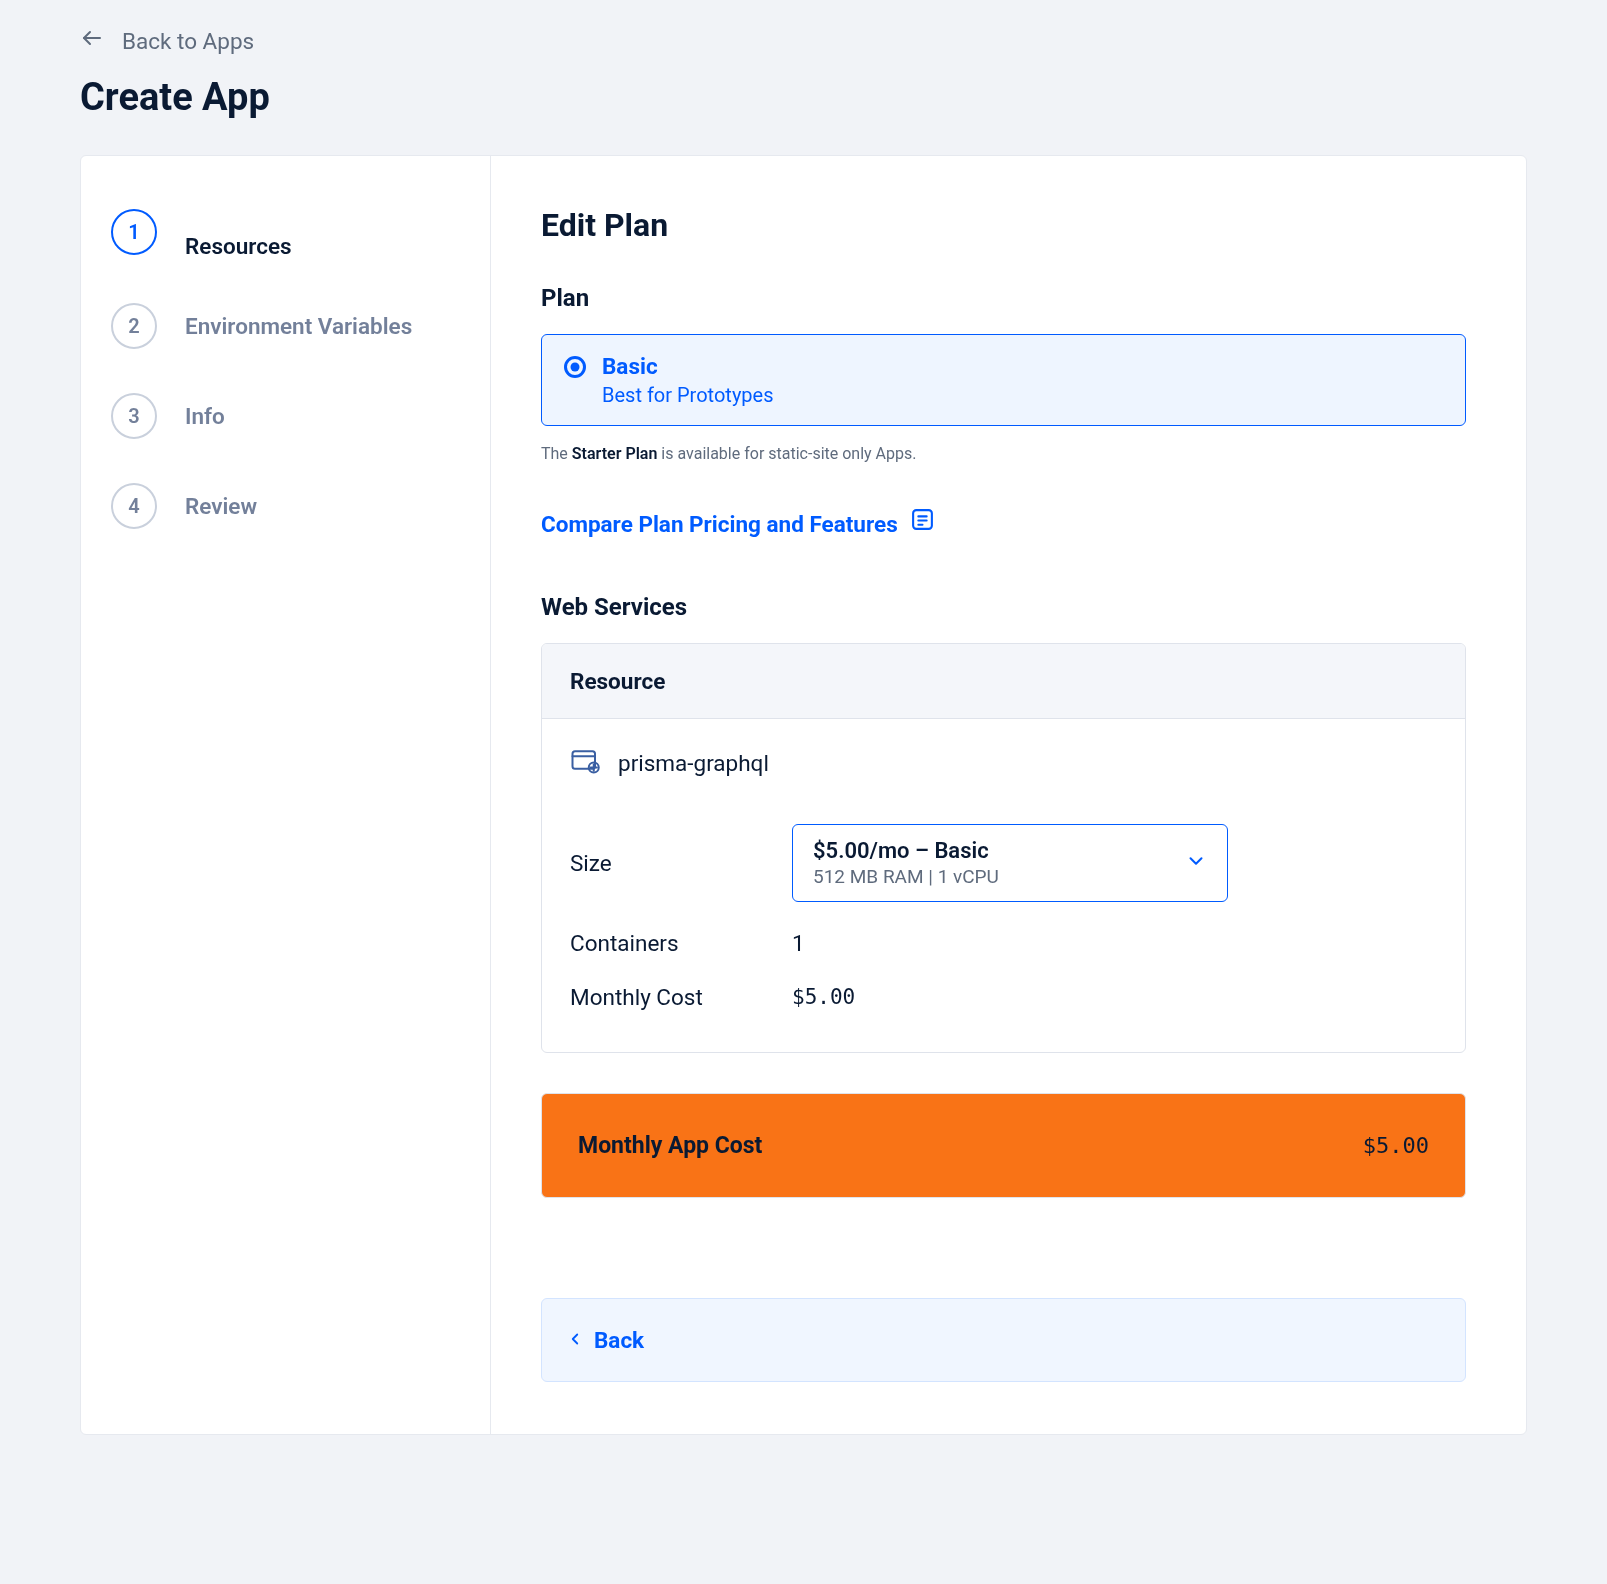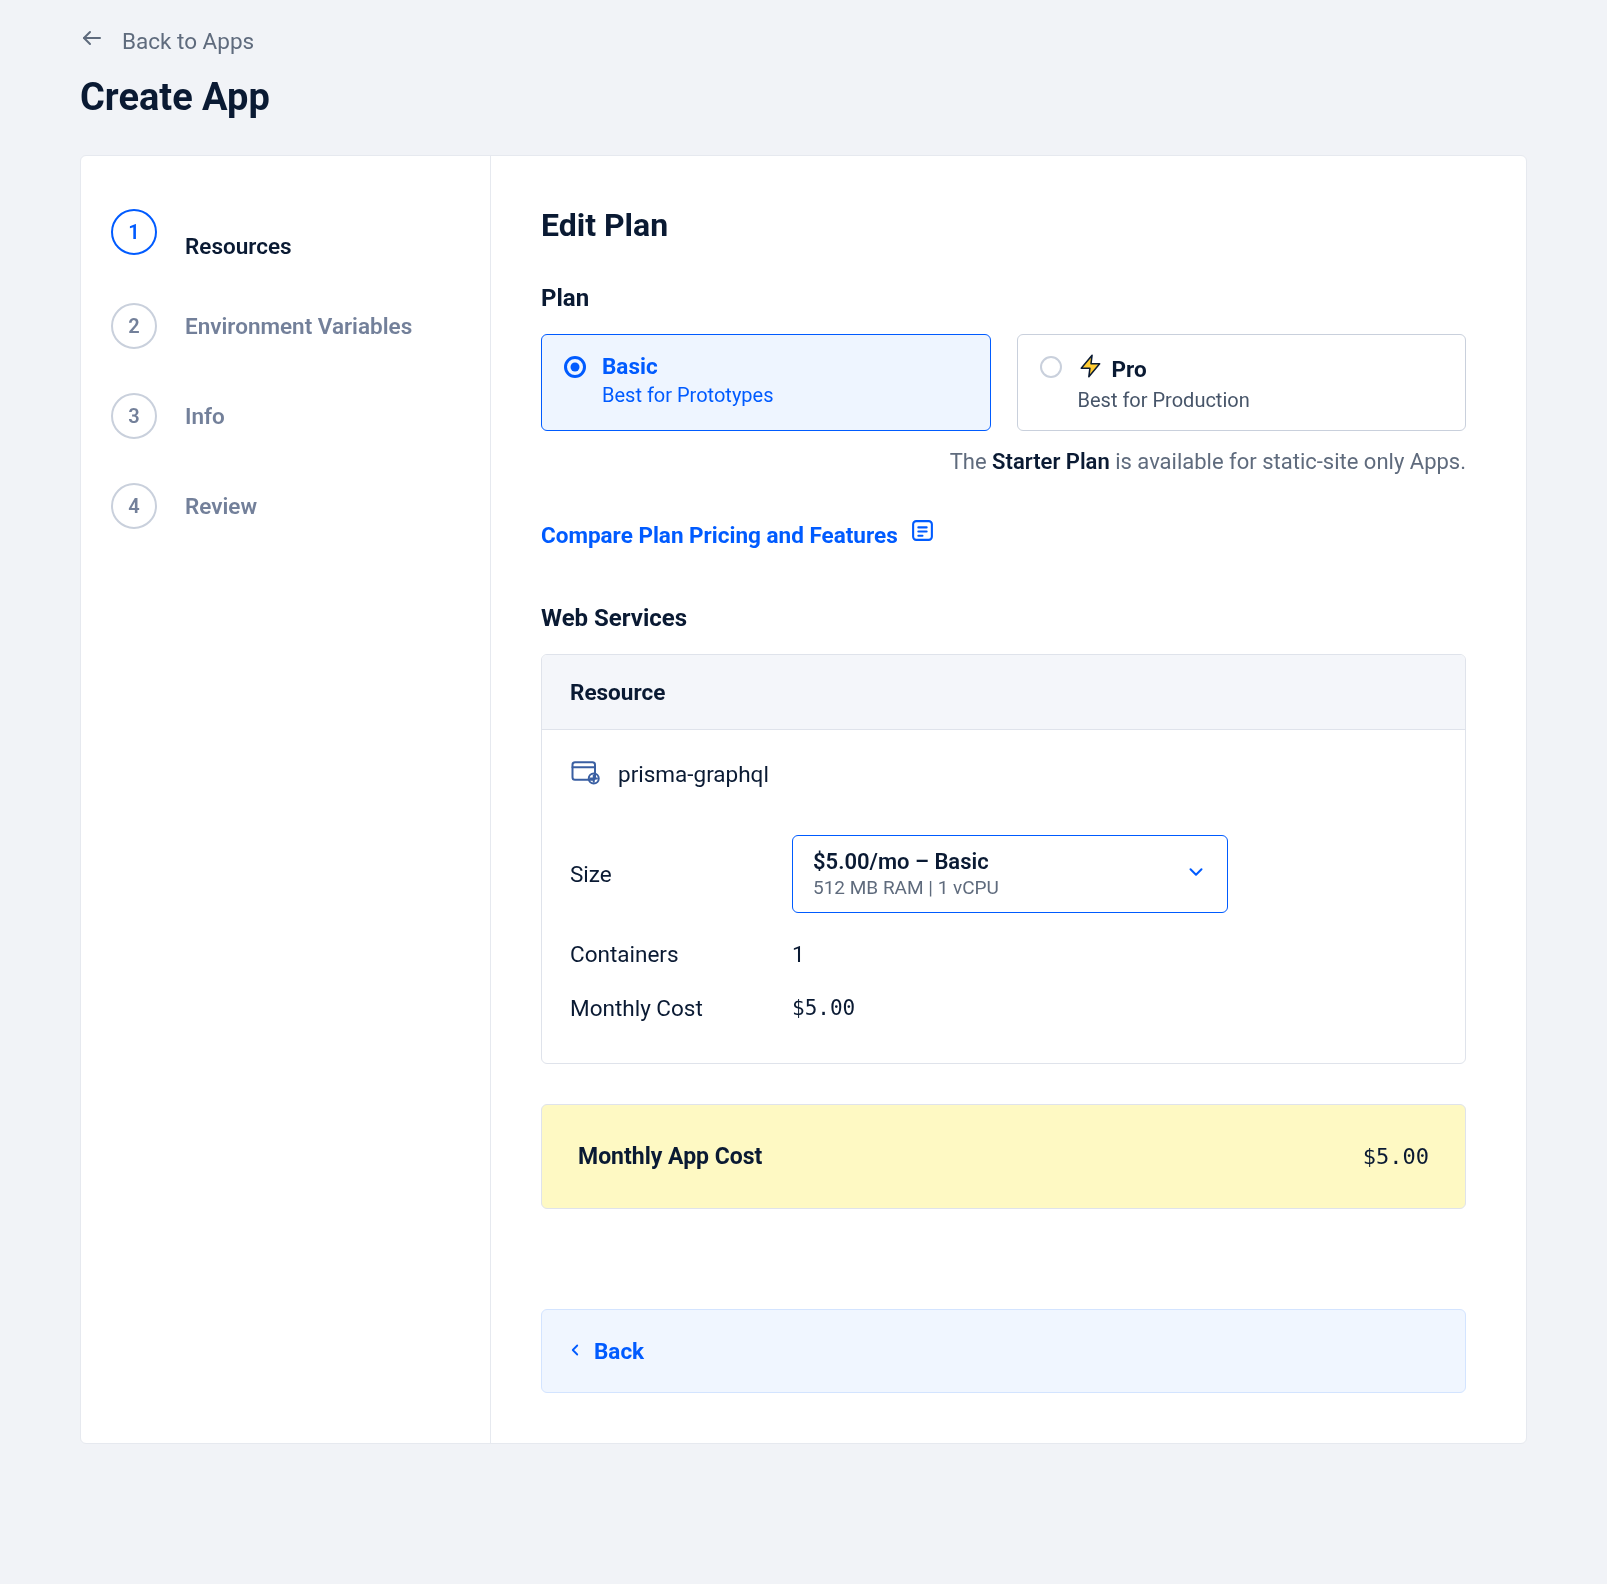--- a/index.html
+++ b/index.html
@@ -147,22 +147,21 @@
       gap: 8px;
     }
     .plan-card.selected .plan-info .plan-name { color: #005bff; }
     .plan-card.selected .plan-info .plan-sub { color: #005bff; }
     .plan-info .plan-sub {
       font-size: 20px;
       color: #475569;
     }
     .starter-note {
       color: #5f6b7d;
-      font-size: 22px;
-      text-align: right;
+      font-size: 16px;
     }
     .starter-note b { color: #0a1a33; font-weight: 600; }
     .compare-link {
       display: inline-flex;
       align-items: flex-end;
       gap: 12px;
       color: #005bff;
       font-weight: 700;
       font-size: 22.5px;
       text-decoration: none;
@@ -235,21 +234,21 @@
       font-size: 22px;
       margin-bottom: 2px;
     }
     .size-select .size-sub {
       color: #5f6b7d;
       font-size: 19px;
     }
     .size-select svg { width: 22px; height: 22px; }
     
     .monthly-box {
-      background: #fef9c3;
+      background: #f97316;
       border: 1px solid #dfe3eb;
       border-radius: 6px;
       padding: 38px 36px;
       display: flex;
       align-items: center;
       justify-content: space-between;
       margin-bottom: 100px;
     }
     .monthly-box .m-label {
       font-weight: 700;
@@ -326,34 +325,20 @@
       <h2 class="section-title">Edit Plan</h2>
 
       <h3 class="sub-title">Plan</h3>
 
       <div class="plan-options">
         <div class="plan-card selected">
           <div class="radio"></div>
           <div class="plan-info">
             <div class="plan-name">Basic</div>
             <div class="plan-sub">Best for Prototypes</div>
-          </div>
-        </div>
-        <div class="plan-card">
-          <div class="radio"></div>
-          <div class="plan-info">
-            <div class="plan-name">
-              <span>
-                <svg class="bolt-icon" viewBox="0 0 24 24" fill="#ffcc33" stroke="#0a1a33" stroke-width="1.4" stroke-linejoin="round">
-                    <polygon points="13 2 3 14 11 14 10 22 20 10 12 10 13 2"></polygon>
-                  </svg>
-              </span>
-              <span>Pro</span>
-            </div>
-            <div class="plan-sub">Best for Production</div>
           </div>
         </div>
       </div>
 
       <div class="starter-note">
         <span>The </span><b>Starter Plan</b><span> is available for static-site only Apps.</span>
       </div>
 
       <a class="compare-link">
         <span>Compare Plan Pricing and Features</span>

